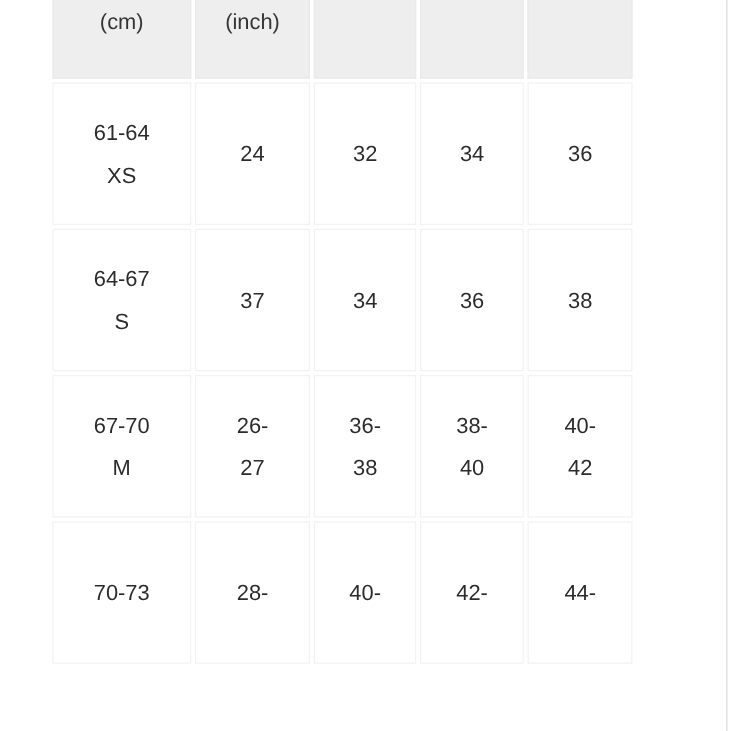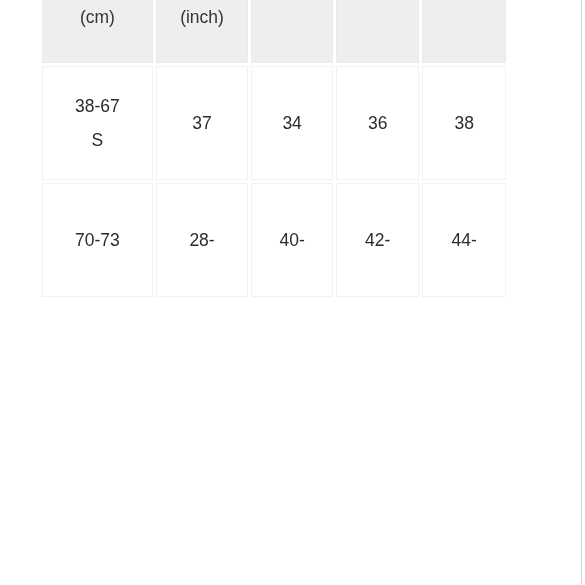--- a/index.html
+++ b/index.html
@@ -110,40 +110,80 @@
             <span class="cell-line"></span>
           </th>
           <th>
             <span class="cell-line"></span>
           </th>
         </tr>
       </thead>
       <tbody>
 
 
-
-        <tr>
-          <td>
-            <span class="cell-line">38-67</span>
+        <tr>
+          <td>
+            <span class="cell-line">61-64</span>
+            <span class="cell-line">XS</span>
+          </td>
+          <td>
+            <span class="cell-line">24</span>
+          </td>
+          <td>
+            <span class="cell-line">32</span>
+          </td>
+          <td>
+            <span class="cell-line">34</span>
+          </td>
+          <td>
+            <span class="cell-line">36</span>
+          </td>
+        </tr>
+
+        <tr>
+          <td>
+            <span class="cell-line">64-67</span>
             <span class="cell-line">S</span>
           </td>
           <td>
             <span class="cell-line">37</span>
           </td>
           <td>
             <span class="cell-line">34</span>
           </td>
           <td>
             <span class="cell-line">36</span>
           </td>
           <td>
             <span class="cell-line">38</span>
           </td>
         </tr>
 
+        <tr>
+          <td>
+            <span class="cell-line">67-70</span>
+            <span class="cell-line">M</span>
+          </td>
+          <td>
+            <span class="cell-line">26-</span>
+            <span class="cell-line">27</span>
+          </td>
+          <td>
+            <span class="cell-line">36-</span>
+            <span class="cell-line">38</span>
+          </td>
+          <td>
+            <span class="cell-line">38-</span>
+            <span class="cell-line">40</span>
+          </td>
+          <td>
+            <span class="cell-line">40-</span>
+            <span class="cell-line">42</span>
+          </td>
+        </tr>
 
         <tr>
           <td>
             <span class="cell-line">70-73</span>
             <span class="cell-line"></span>
           </td>
           <td>
             <span class="cell-line">28-</span>
             <span class="cell-line"></span>
           </td>

